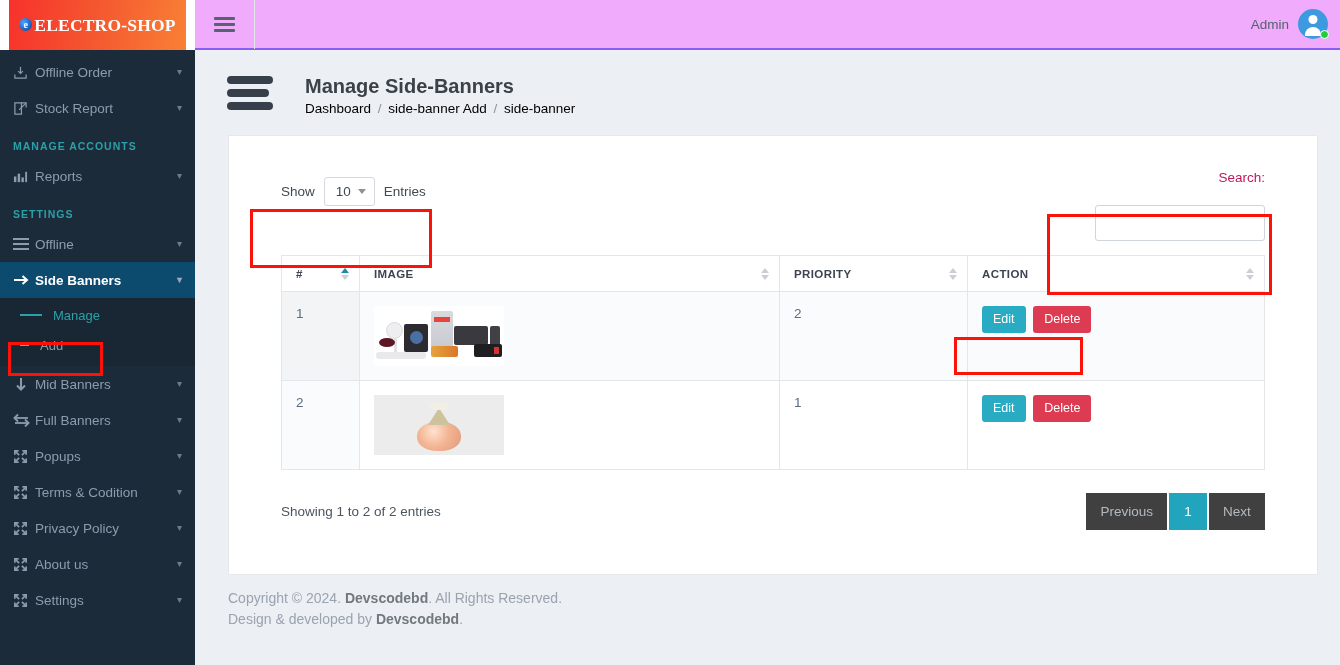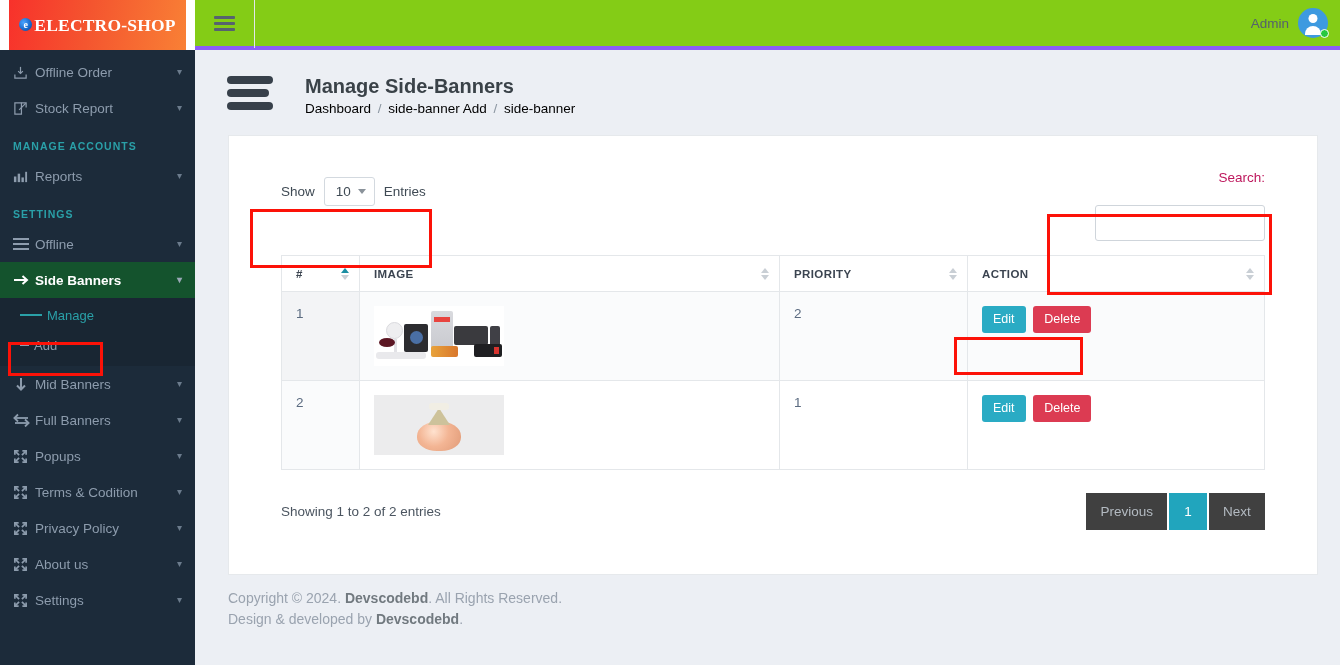--- a/index.html
+++ b/index.html
@@ -52,50 +52,50 @@
   .nav-item .ico {
     width: 22px; flex: 0 0 22px;
     display: flex; align-items: center; justify-content: flex-start;
     color: #8d9cad;
   }
   .nav-item .lbl { flex: 1; white-space: nowrap; }
   .nav-item .chev {
     font-size: 10px; color: #6b7b8c; line-height: 1;
   }
   .nav-item.active {
-    background: #14532d; color: #ffffff; font-weight: bold;
+    background: #0c4a6e; color: #ffffff; font-weight: bold;
   }
   .nav-item.active .ico { color: #ffffff; }
   .nav-item.active .chev { color: #9aa8b6; }
 
   .nav-heading {
     color: #2aa0a8; font-size: 10.5px; letter-spacing: 1px;
     padding: 14px 13px 6px 13px; font-weight: bold;
     text-transform: uppercase;
   }
   .submenu { background: #192633; padding: 2px 0 6px 0; }
   .sub-item {
-    display: flex; align-items: center; gap: 5px;
+    display: flex; align-items: center; gap: 11px;
     height: 30px; padding: 0 13px 0 20px;
     font-size: 13px; color: #8d9cad; cursor: pointer;
   }
   .sub-item .dash {
     display: inline-block; width: 14px; height: 2px; background: #8d9cad;
     flex: 0 0 auto;
   }
   .sub-item.cur { color: #2aa0a8; }
   .sub-item.cur .dash { background: #2aa0a8; height: 2px; width: 22px; }
   .sub-item.small .dash { width: 9px; }
 
   
   .main { flex: 1; height: 665px; display: flex; flex-direction: column; background: #eceff4; }
   .topbar {
-    height: 50px; background: #84cc16;
+    height: 50px; background: #f0abfc;
     display: flex; align-items: center;
-    border-bottom: 4px solid #8b5cf6;
+    border-bottom: 2px solid #8b5cf6;
   }
   .burger-cell {
     width: 60px; height: 50px;
     display: flex; align-items: center; justify-content: center;
     border-right: 1px solid #e2e6ea; cursor: pointer;
   }
   .burger { width: 21px; }
   .burger span {
     display: block; height: 3px; background: #56626f;
     border-radius: 1px; margin: 3px 0;

